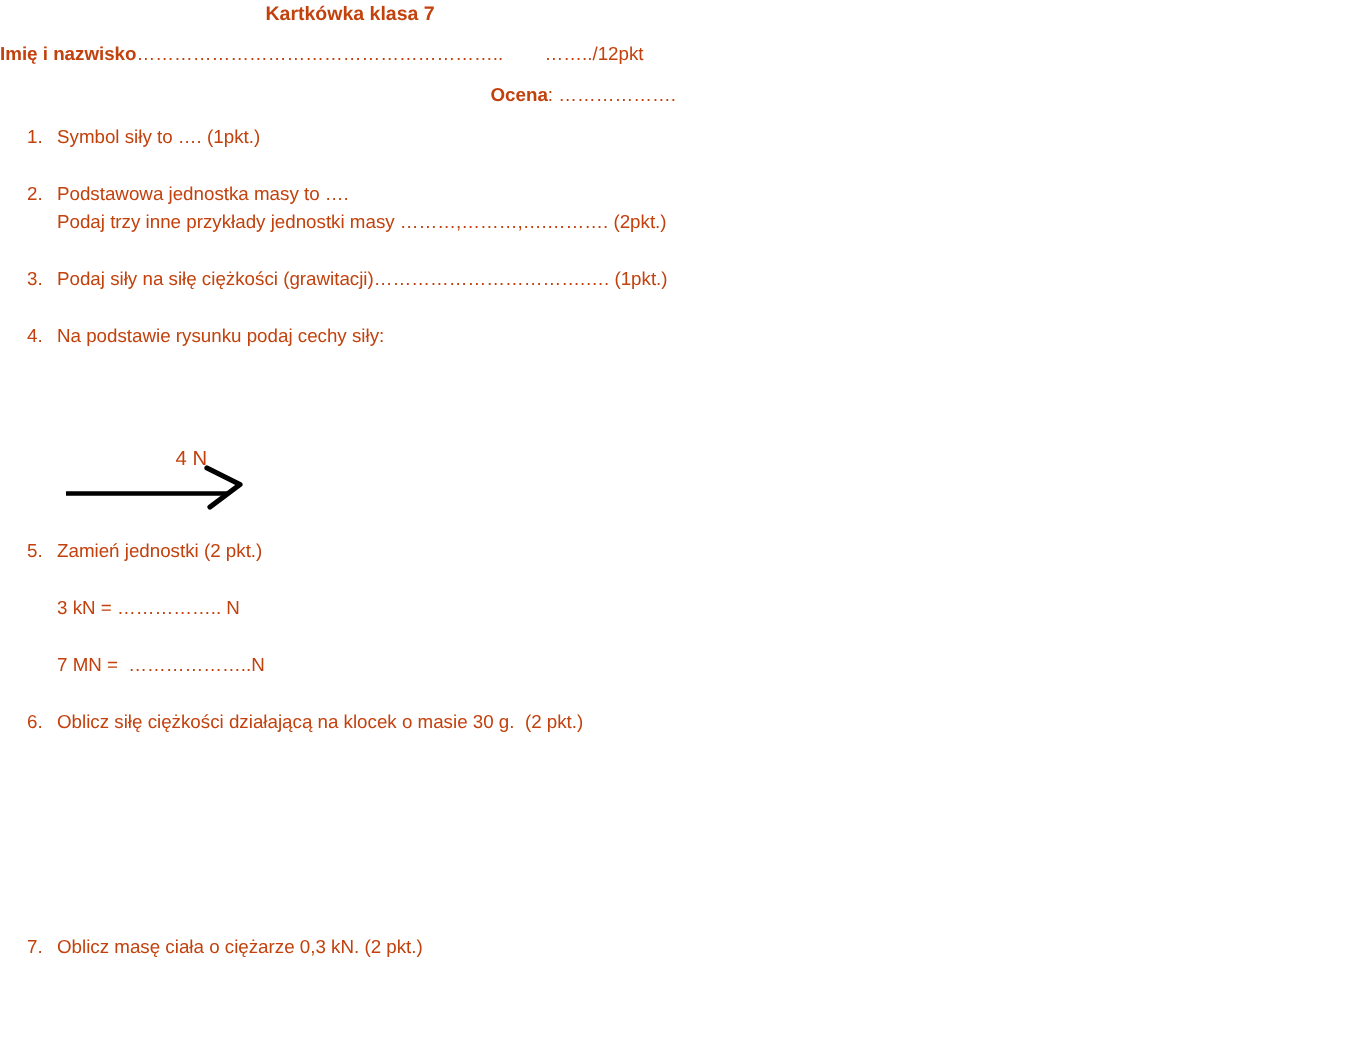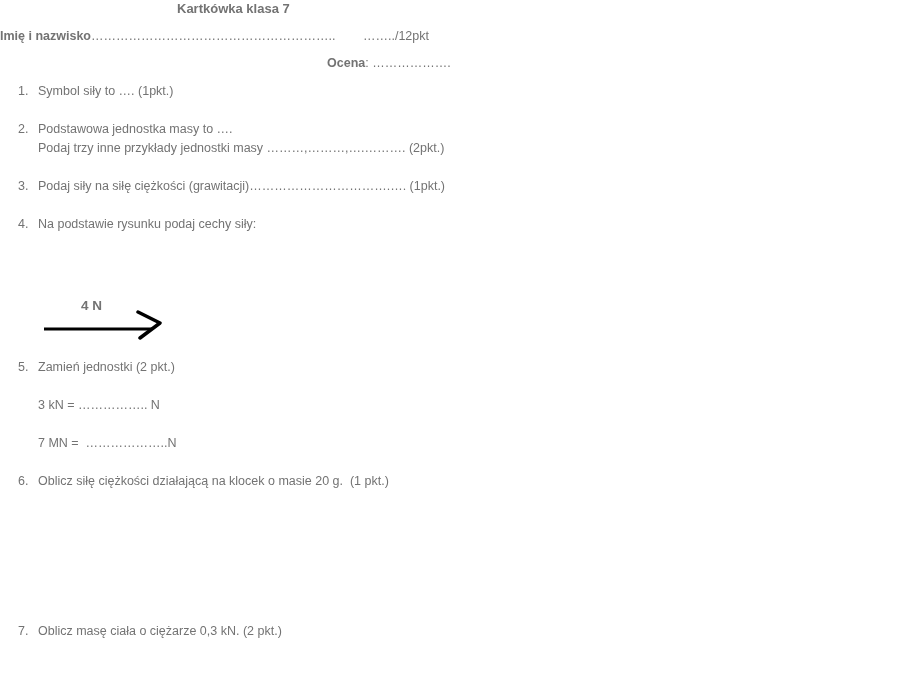--- a/index.html
+++ b/index.html
@@ -1,24 +1,24 @@
 <!DOCTYPE html>
 <html><head>
 <meta charset="utf-8">
 <style>
   html,body{margin:0;padding:0;background:#ffffff;}
   .page{
-    position:relative;width:900px;height:697px;background:#fff;color:#737373;
+    position:relative;width:900px;height:697px;background:#fff;color:#c2410c;
     font-family:"Liberation Sans",sans-serif;font-size:12.5px;overflow:hidden;
   }
   .line{position:absolute;white-space:pre;line-height:1.25;}
   .b{font-weight:700;}
   .qnum{display:inline-block;width:20px;}
   .title{font-weight:700;font-size:13px;}
-  .force-label{font-weight:700;font-size:13.5px;}
+  .force-label{font-weight:400;font-size:13.5px;margin-left:36px;}
   .arrow{position:absolute;}
 </style>
 </head>
 <body>
 
 <div class="page">
 
   <div class="line title" style="left:177px;top:1px">Kartkówka klasa 7</div>
 
   <div class="line" style="left:0px;top:29px"><span class="b">Imię i nazwisko</span><span>…………………………………………………..</span></div>
@@ -41,17 +41,17 @@
     <svg width="125" height="34" viewBox="0 0 125 34" xmlns="http://www.w3.org/2000/svg">
       <path d="M2 23 L110 23" stroke="#000" stroke-width="3" fill="none" stroke-linecap="butt"></path>
       <path d="M96 6 L118 17 L98 32" stroke="#000" stroke-width="3.5" fill="none" stroke-linecap="round" stroke-linejoin="round"></path>
     </svg>
   </span>
 
   <div class="line" style="left:18px;top:360px"><span class="qnum">5.</span><span>Zamień jednostki (2 pkt.)</span></div>
   <div class="line" style="left:38px;top:398px">3 kN = …………….. N</div>
   <div class="line" style="left:38px;top:436px">7 MN =  ………………..N</div>
 
-  <div class="line" style="left:18px;top:474px"><span class="qnum">6.</span><span>Oblicz siłę ciężkości działającą na klocek o masie 20 g.  (1 pkt.)</span></div>
+  <div class="line" style="left:18px;top:474px"><span class="qnum">6.</span><span>Oblicz siłę ciężkości działającą na klocek o masie 30 g.  (2 pkt.)</span></div>
 
   <div class="line" style="left:18px;top:624px"><span class="qnum">7.</span><span>Oblicz masę ciała o ciężarze 0,3 kN. (2 pkt.)</span></div>
 
 </div>
 
 </body></html>

